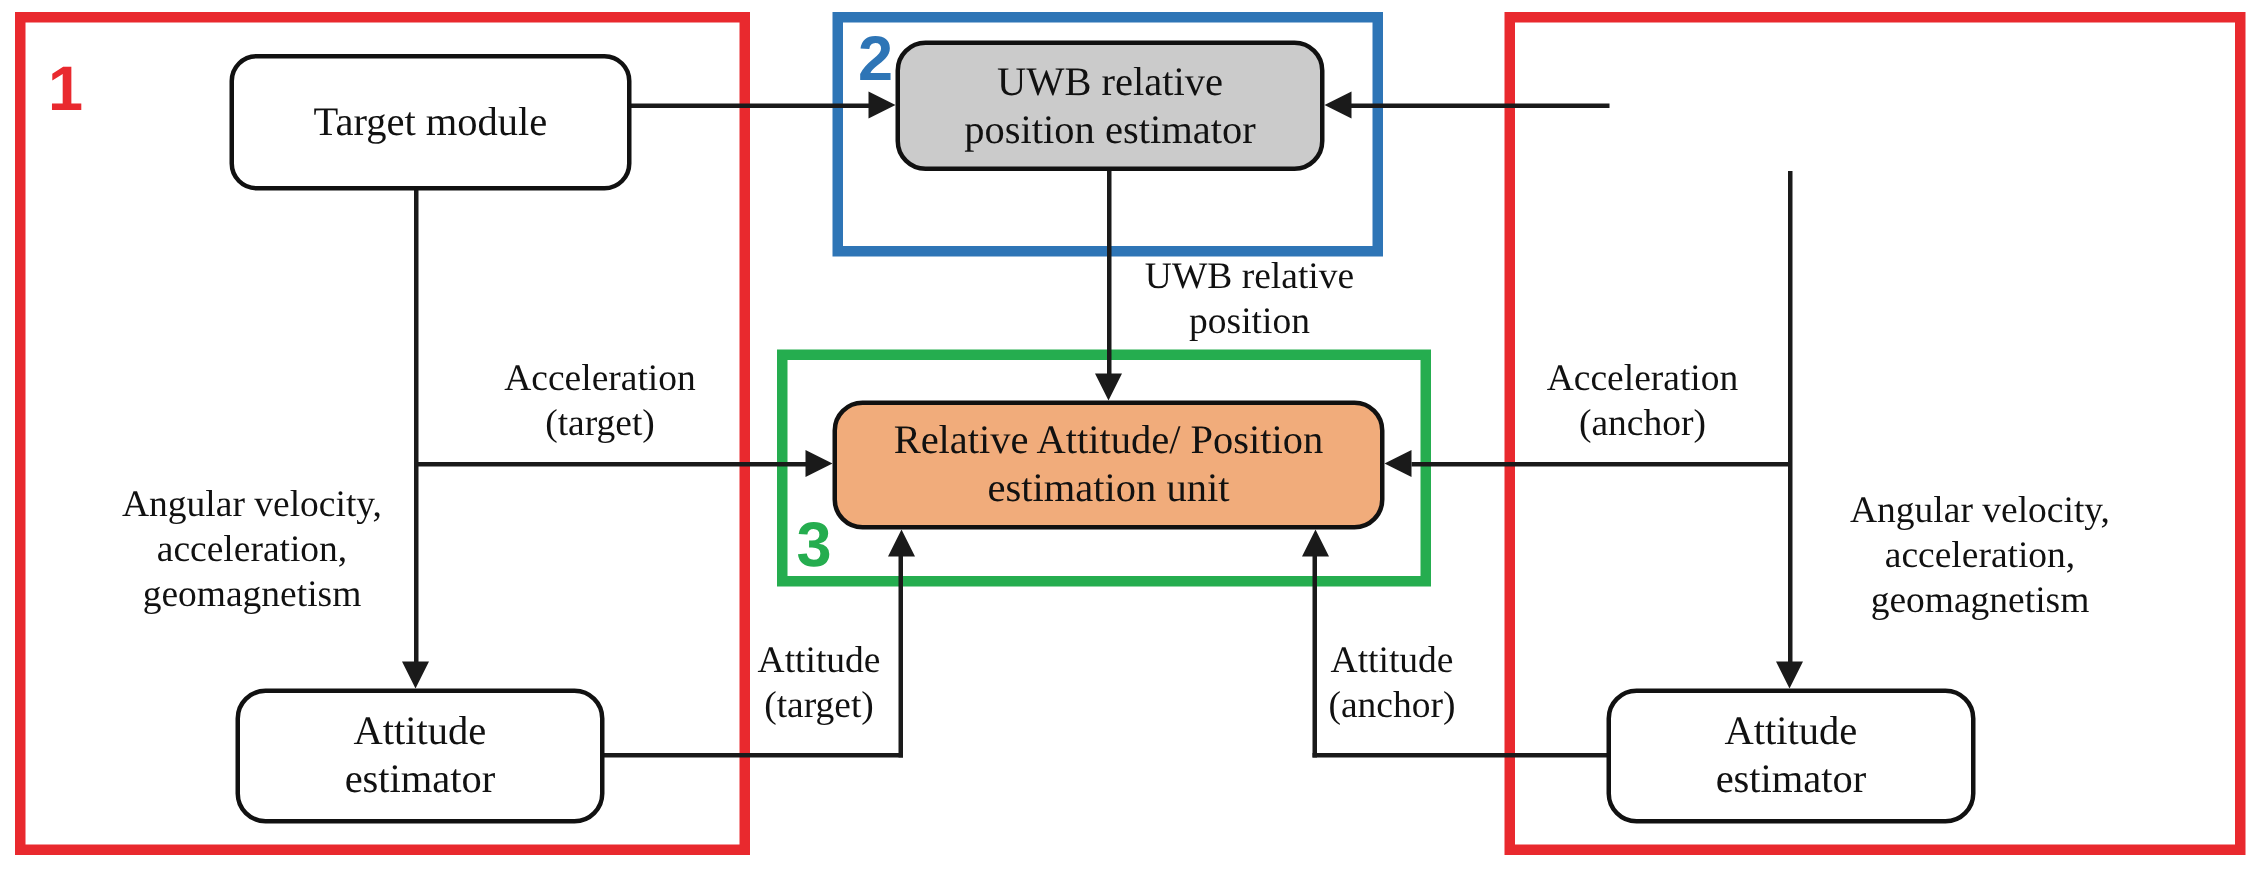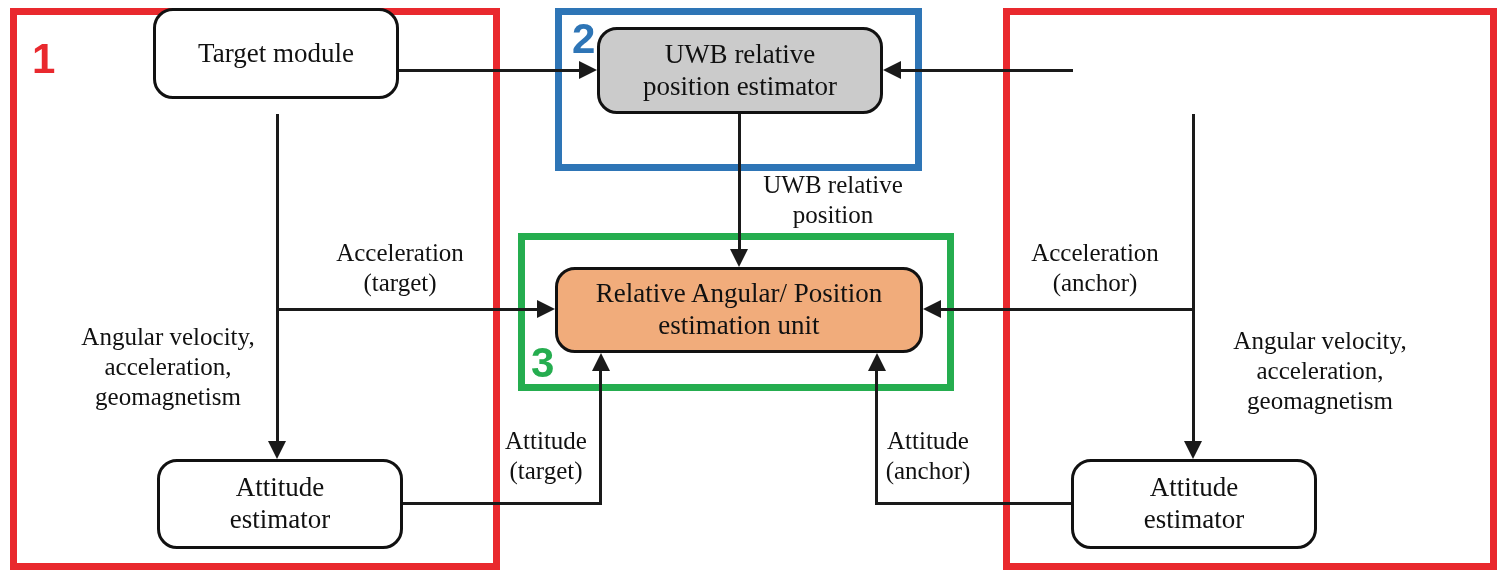--- a/index.html
+++ b/index.html
@@ -78,27 +78,27 @@
   <div class="arrow left" style="left:923px; top:300px;"></div>
 
   <div class="line" style="left:400px; top:502px; width:202px; height:3px;"></div>
   <div class="line" style="left:599px; top:370px; width:3px; height:135px;"></div>
   <div class="arrow up" style="left:592px; top:353px;"></div>
 
   <div class="line" style="left:875px; top:502px; width:198px; height:3px;"></div>
   <div class="line" style="left:875px; top:370px; width:3px; height:135px;"></div>
   <div class="arrow up" style="left:868px; top:353px;"></div>
 
-  <div class="node" style="left:153px; top:8px; width:246px; height:91px;">Target module</div>
+  <div class="node" style="left:153px; top:36px; width:268px; height:91px;border-radius:18px;">Target module</div>
 
   <div class="node gray" style="left:597px; top:27px; width:286px; height:87px;">UWB relative
 position estimator</div>
 
 
-  <div class="node orange" style="left:555px; top:267px; width:368px; height:86px;">Relative Angular/ Position
+  <div class="node orange" style="left:555px; top:267px; width:368px; height:86px;">Relative Attitude/ Position
 estimation unit</div>
 
   <div class="node" style="left:157px; top:459px; width:246px; height:90px;">Attitude
 estimator</div>
 
   <div class="node" style="left:1071px; top:459px; width:246px; height:90px;">Attitude
 estimator</div>
 
   <div class="elabel" style="left:733px; top:170px; width:200px;">UWB relative
 position</div>

